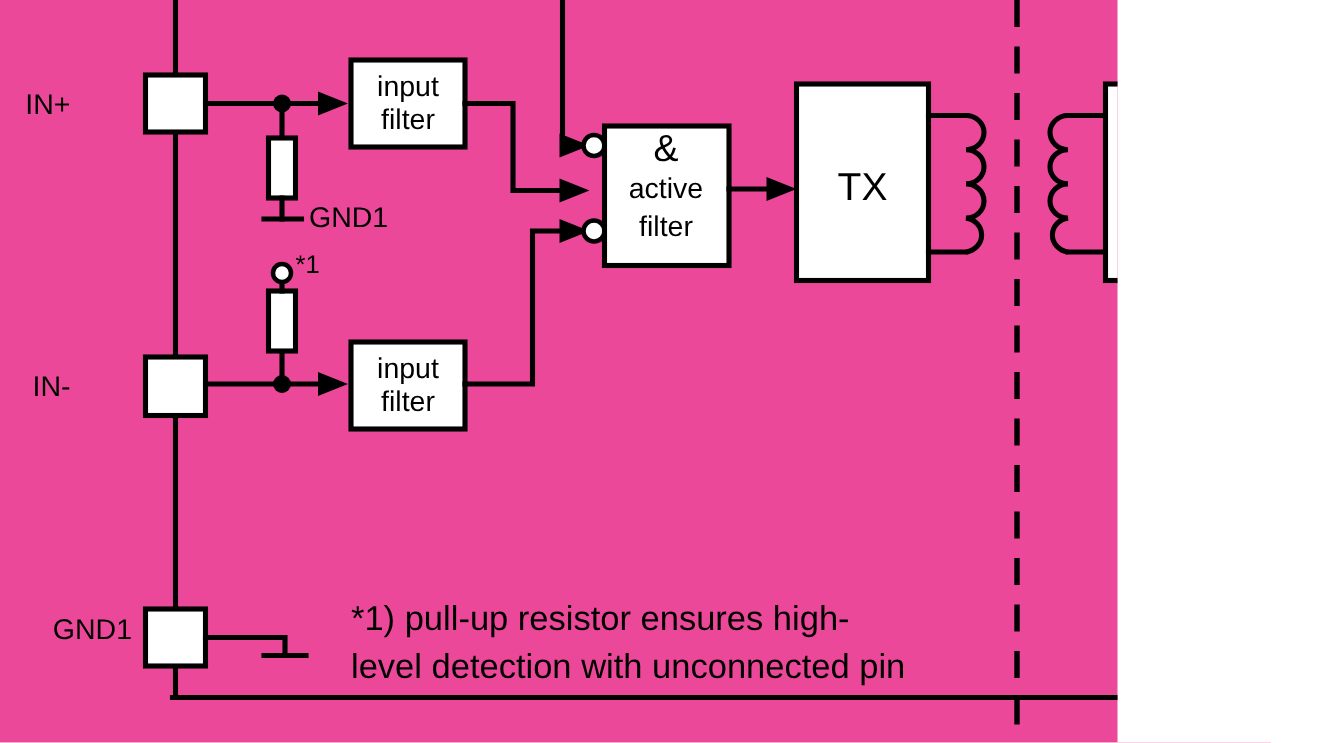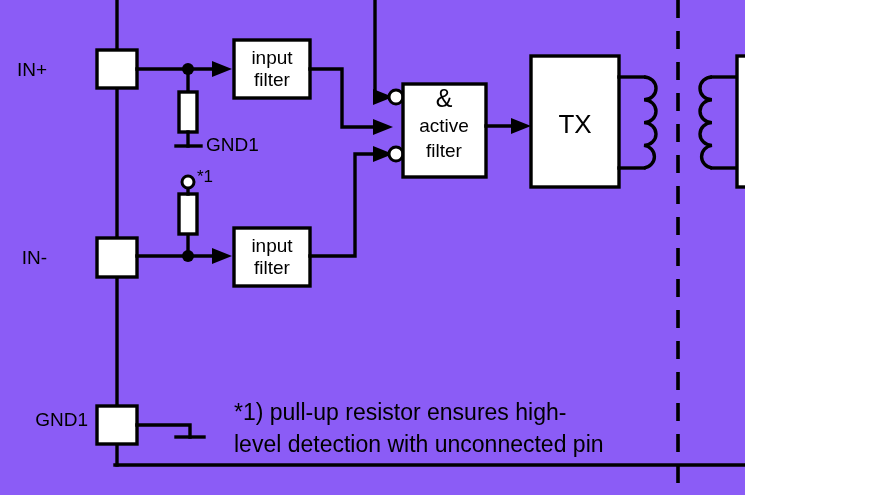--- a/index.html
+++ b/index.html
@@ -8,21 +8,21 @@
     padding: 0;
     background: #ffffff;
   }
   body {
     font-family: "Liberation Sans", sans-serif;
   }
   #diagram-root {
     position: relative;
     width: 745px;
     height: 495px;
-    background: #8b5cf6;
+    background: #ec4899;
     overflow: hidden;
   }
   svg#schematic {
     display: block;
     width: 880px;
     height: 495px;
   }
   .wire {
     stroke: #000000;
     stroke-width: 3.4;

